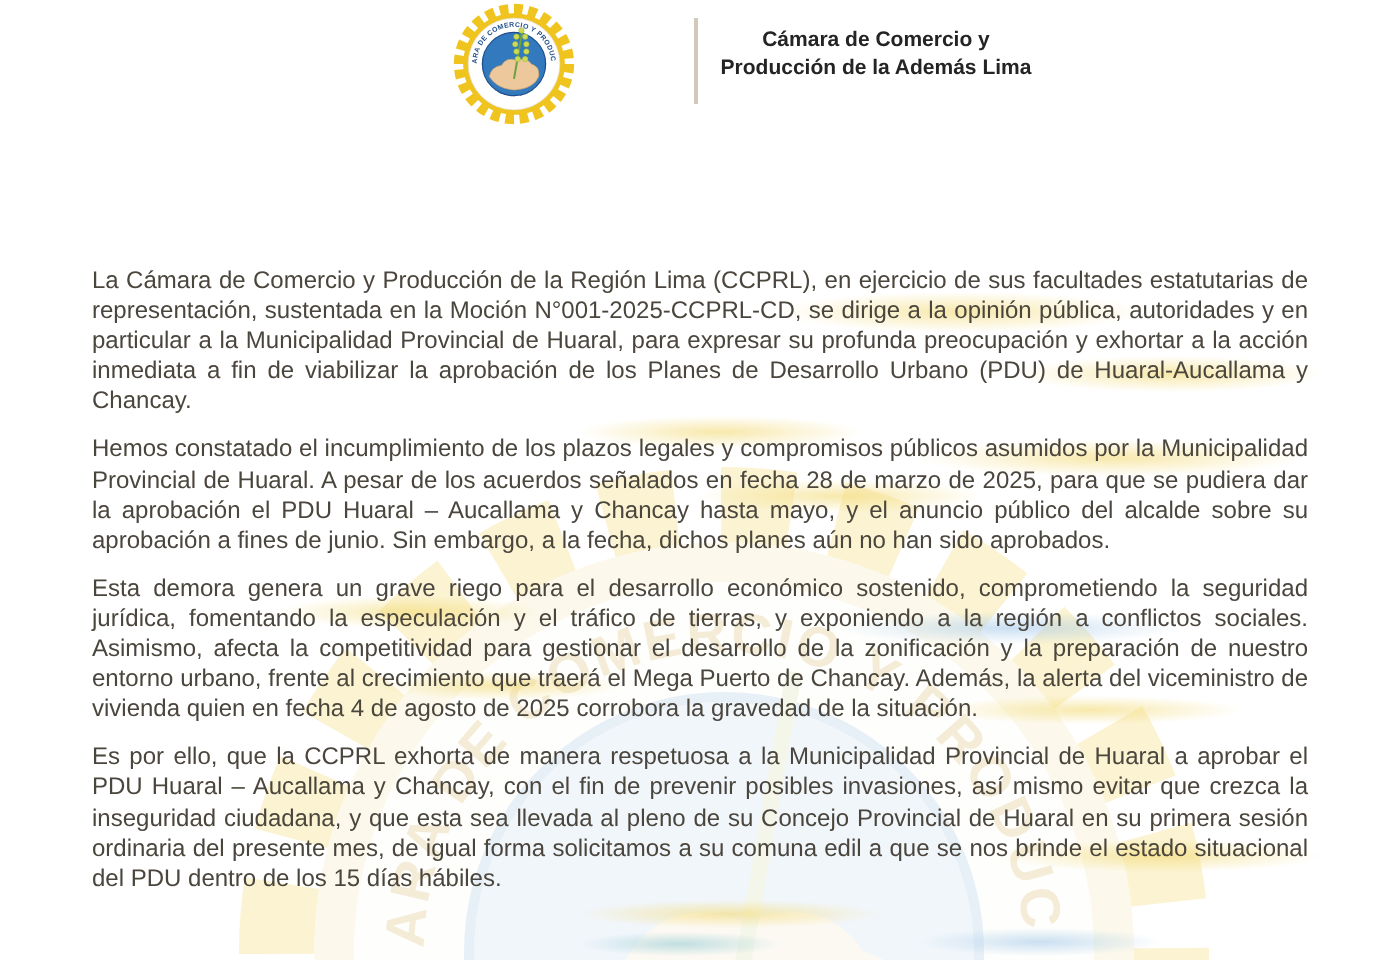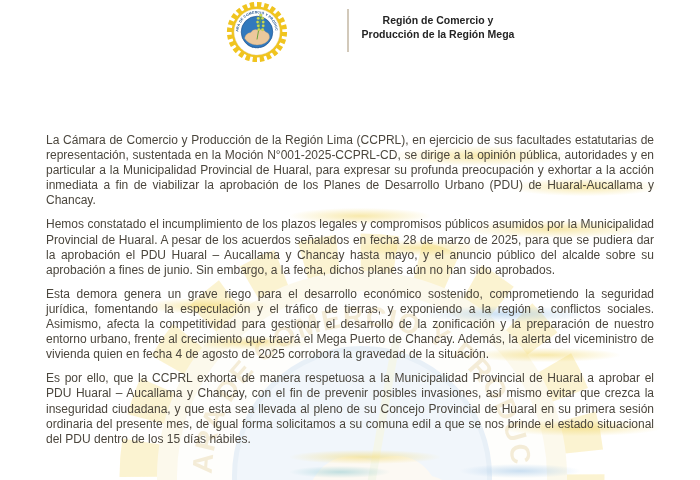--- a/index.html
+++ b/index.html
@@ -99,22 +99,22 @@
       <circle cx="52" cy="40" r="2.2"></circle>
         <circle cx="60" cy="40" r="2.2"></circle>
       <circle cx="53" cy="46" r="2.2"></circle>
         <circle cx="59" cy="46" r="2.2"></circle>
     </g>
   </svg>
 
   <div class="header-divider"></div>
 
   <div class="header-org">
-    <div>Región de Comercio y</div>
-    <div>Producción de la Región Mega</div>
+    <div>Cámara de Comercio y</div>
+    <div>Producción de la Además Lima</div>
   </div>
 
 
   <div class="doc-body">
     <p>La Cámara de Comercio y Producción de la Región Lima (CCPRL), en ejercicio de sus facultades estatutarias de representación, sustentada en la Moción N°001-2025-CCPRL-CD, se dirige a la opinión pública, autoridades y en particular a la Municipalidad Provincial de Huaral, para expresar su profunda preocupación y exhortar a la acción inmediata a fin de viabilizar la aprobación de los Planes de Desarrollo Urbano (PDU) de Huaral-Aucallama y Chancay.</p>
     <p>Hemos constatado el incumplimiento de los plazos legales y compromisos públicos asumidos por la Municipalidad Provincial de Huaral. A pesar de los acuerdos señalados en fecha 28 de marzo de 2025, para que se pudiera dar la aprobación el PDU Huaral – Aucallama y Chancay hasta mayo, y el anuncio público del alcalde sobre su aprobación a fines de junio. Sin embargo, a la fecha, dichos planes aún no han sido aprobados.</p>
     <p>Esta demora genera un grave riego para el desarrollo económico sostenido, comprometiendo la seguridad jurídica, fomentando la especulación y el tráfico de tierras, y exponiendo a la región a conflictos sociales. Asimismo, afecta la competitividad para gestionar el desarrollo de la zonificación y la preparación de nuestro entorno urbano, frente al crecimiento que traerá el Mega Puerto de Chancay. Además, la alerta del viceministro de vivienda quien en fecha 4 de agosto de 2025 corrobora la gravedad de la situación.</p>
     <p>Es por ello, que la CCPRL exhorta de manera respetuosa a la Municipalidad Provincial de Huaral a aprobar el PDU Huaral – Aucallama y Chancay, con el fin de prevenir posibles invasiones, así mismo evitar que crezca la inseguridad ciudadana, y que esta sea llevada al pleno de su Concejo Provincial de Huaral en su primera sesión ordinaria del presente mes, de igual forma solicitamos a su comuna edil a que se nos brinde el estado situacional del PDU dentro de los 15 días hábiles.</p>
   </div>
 

